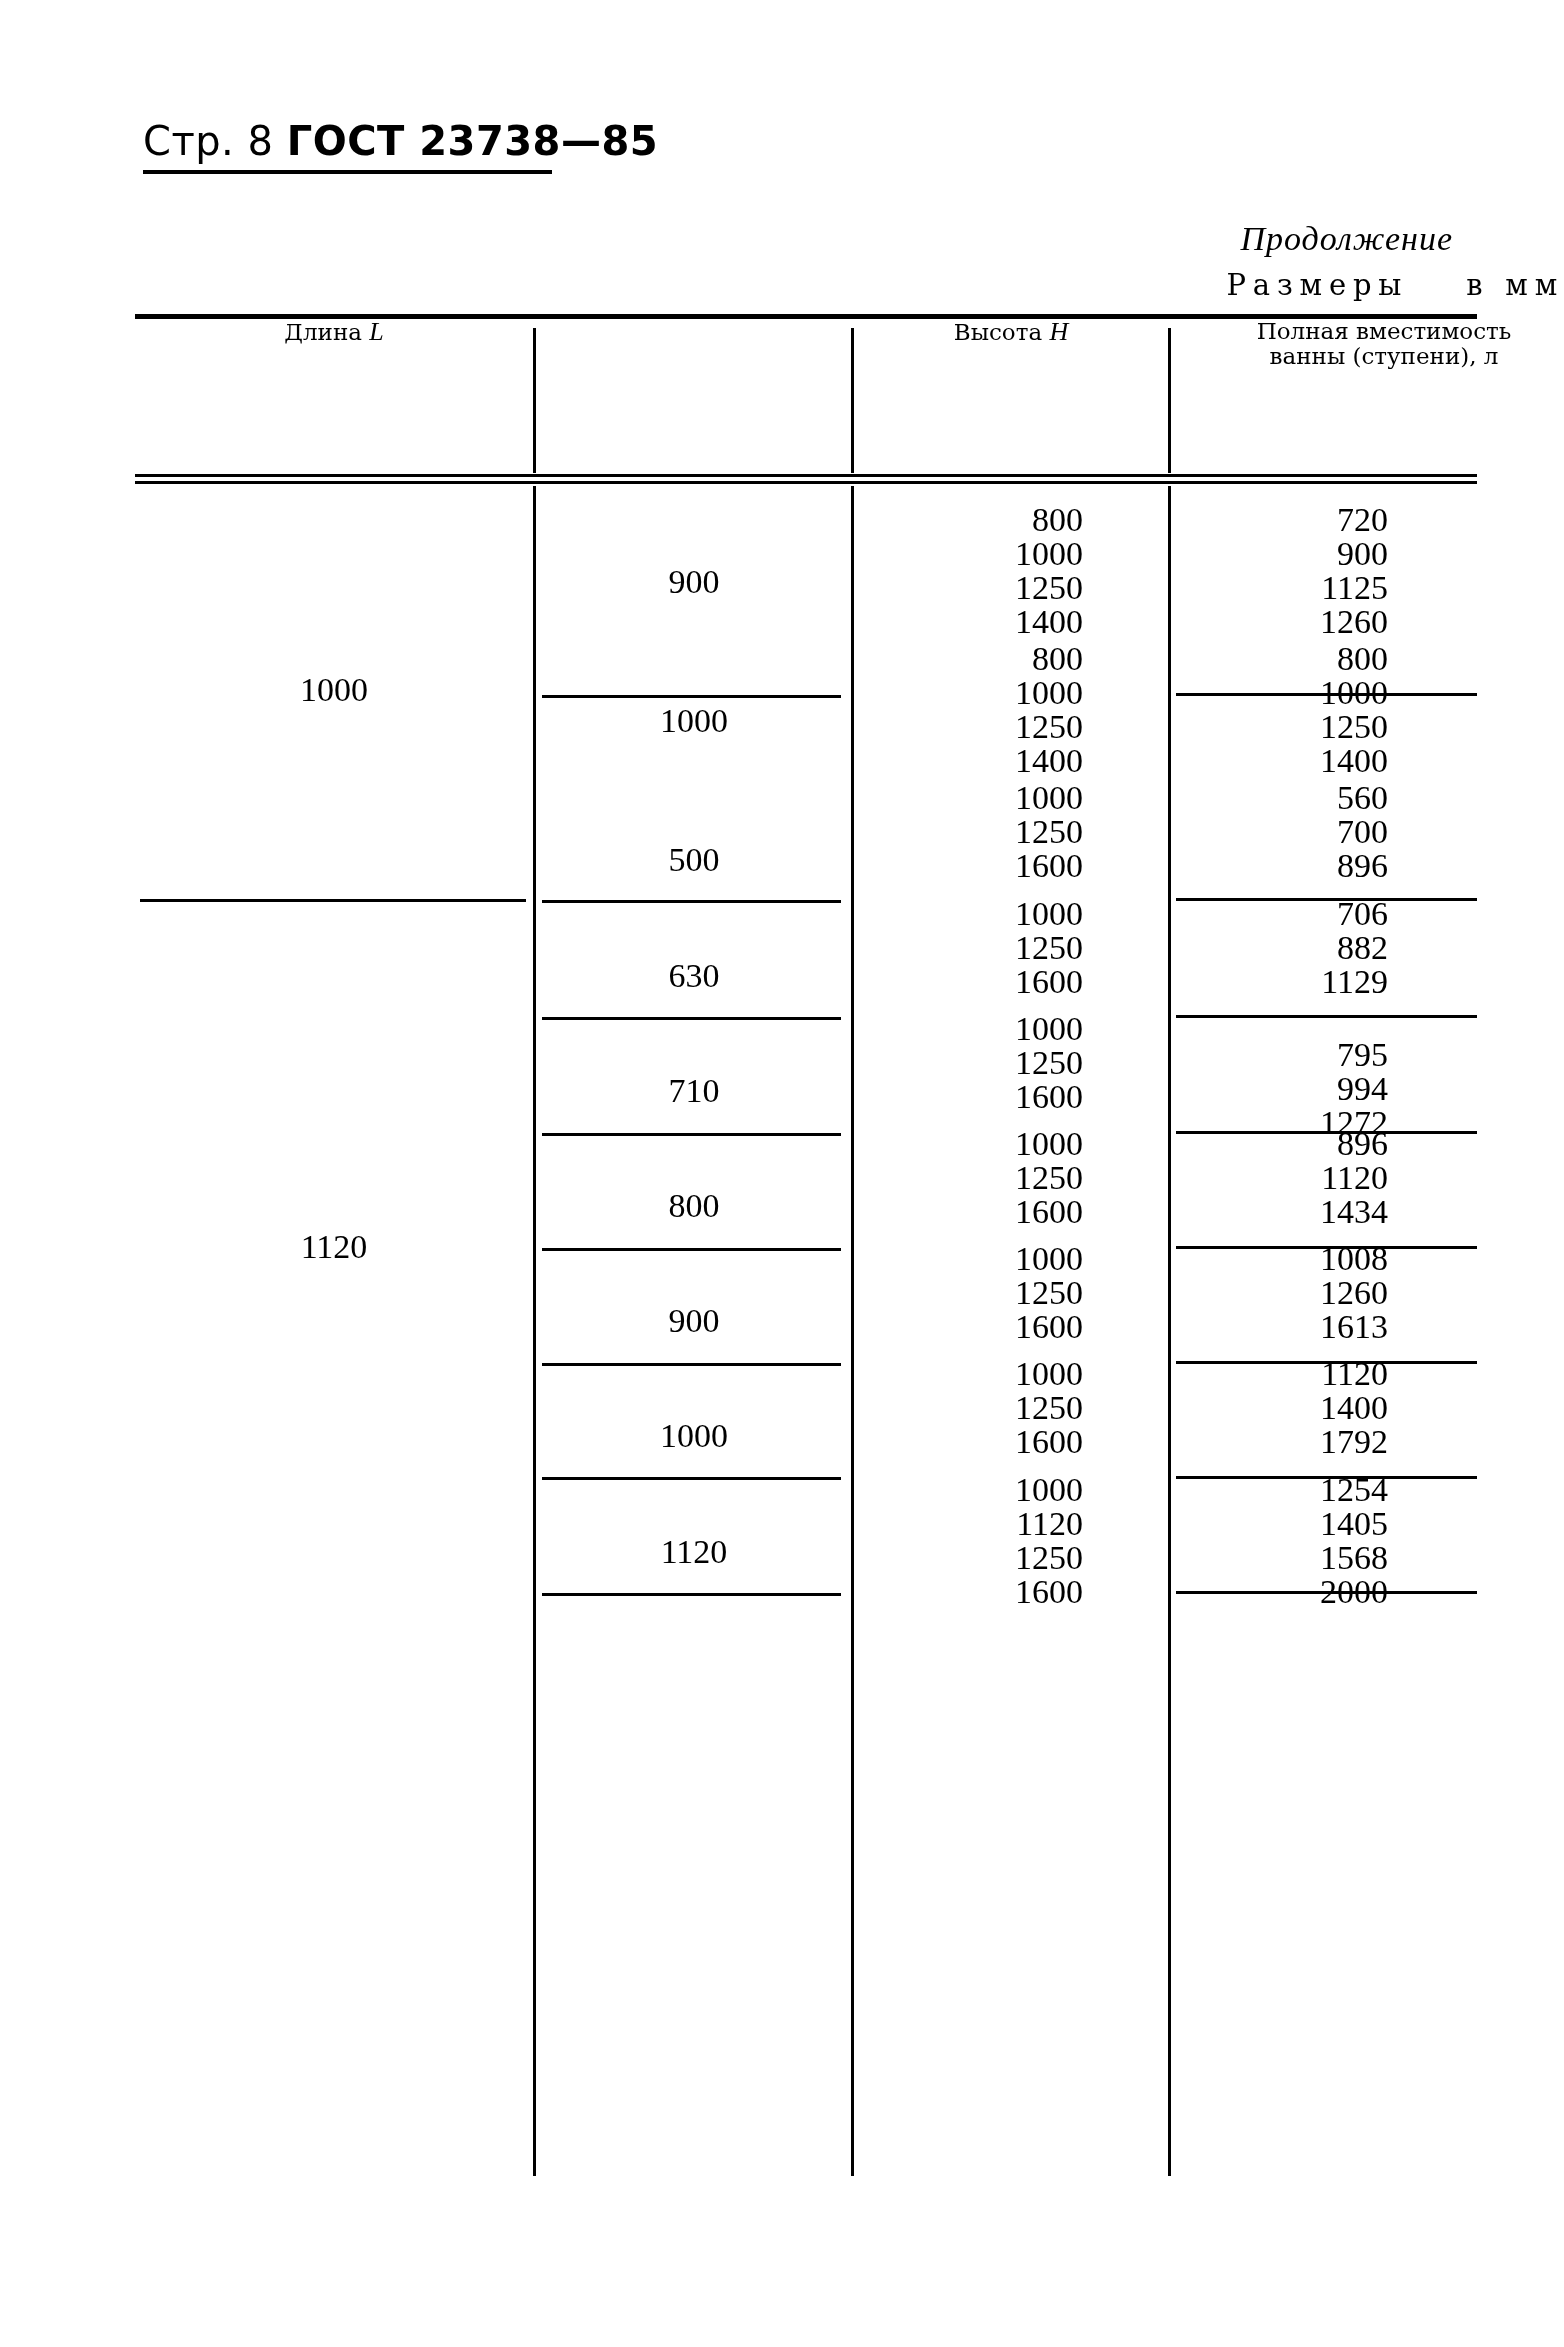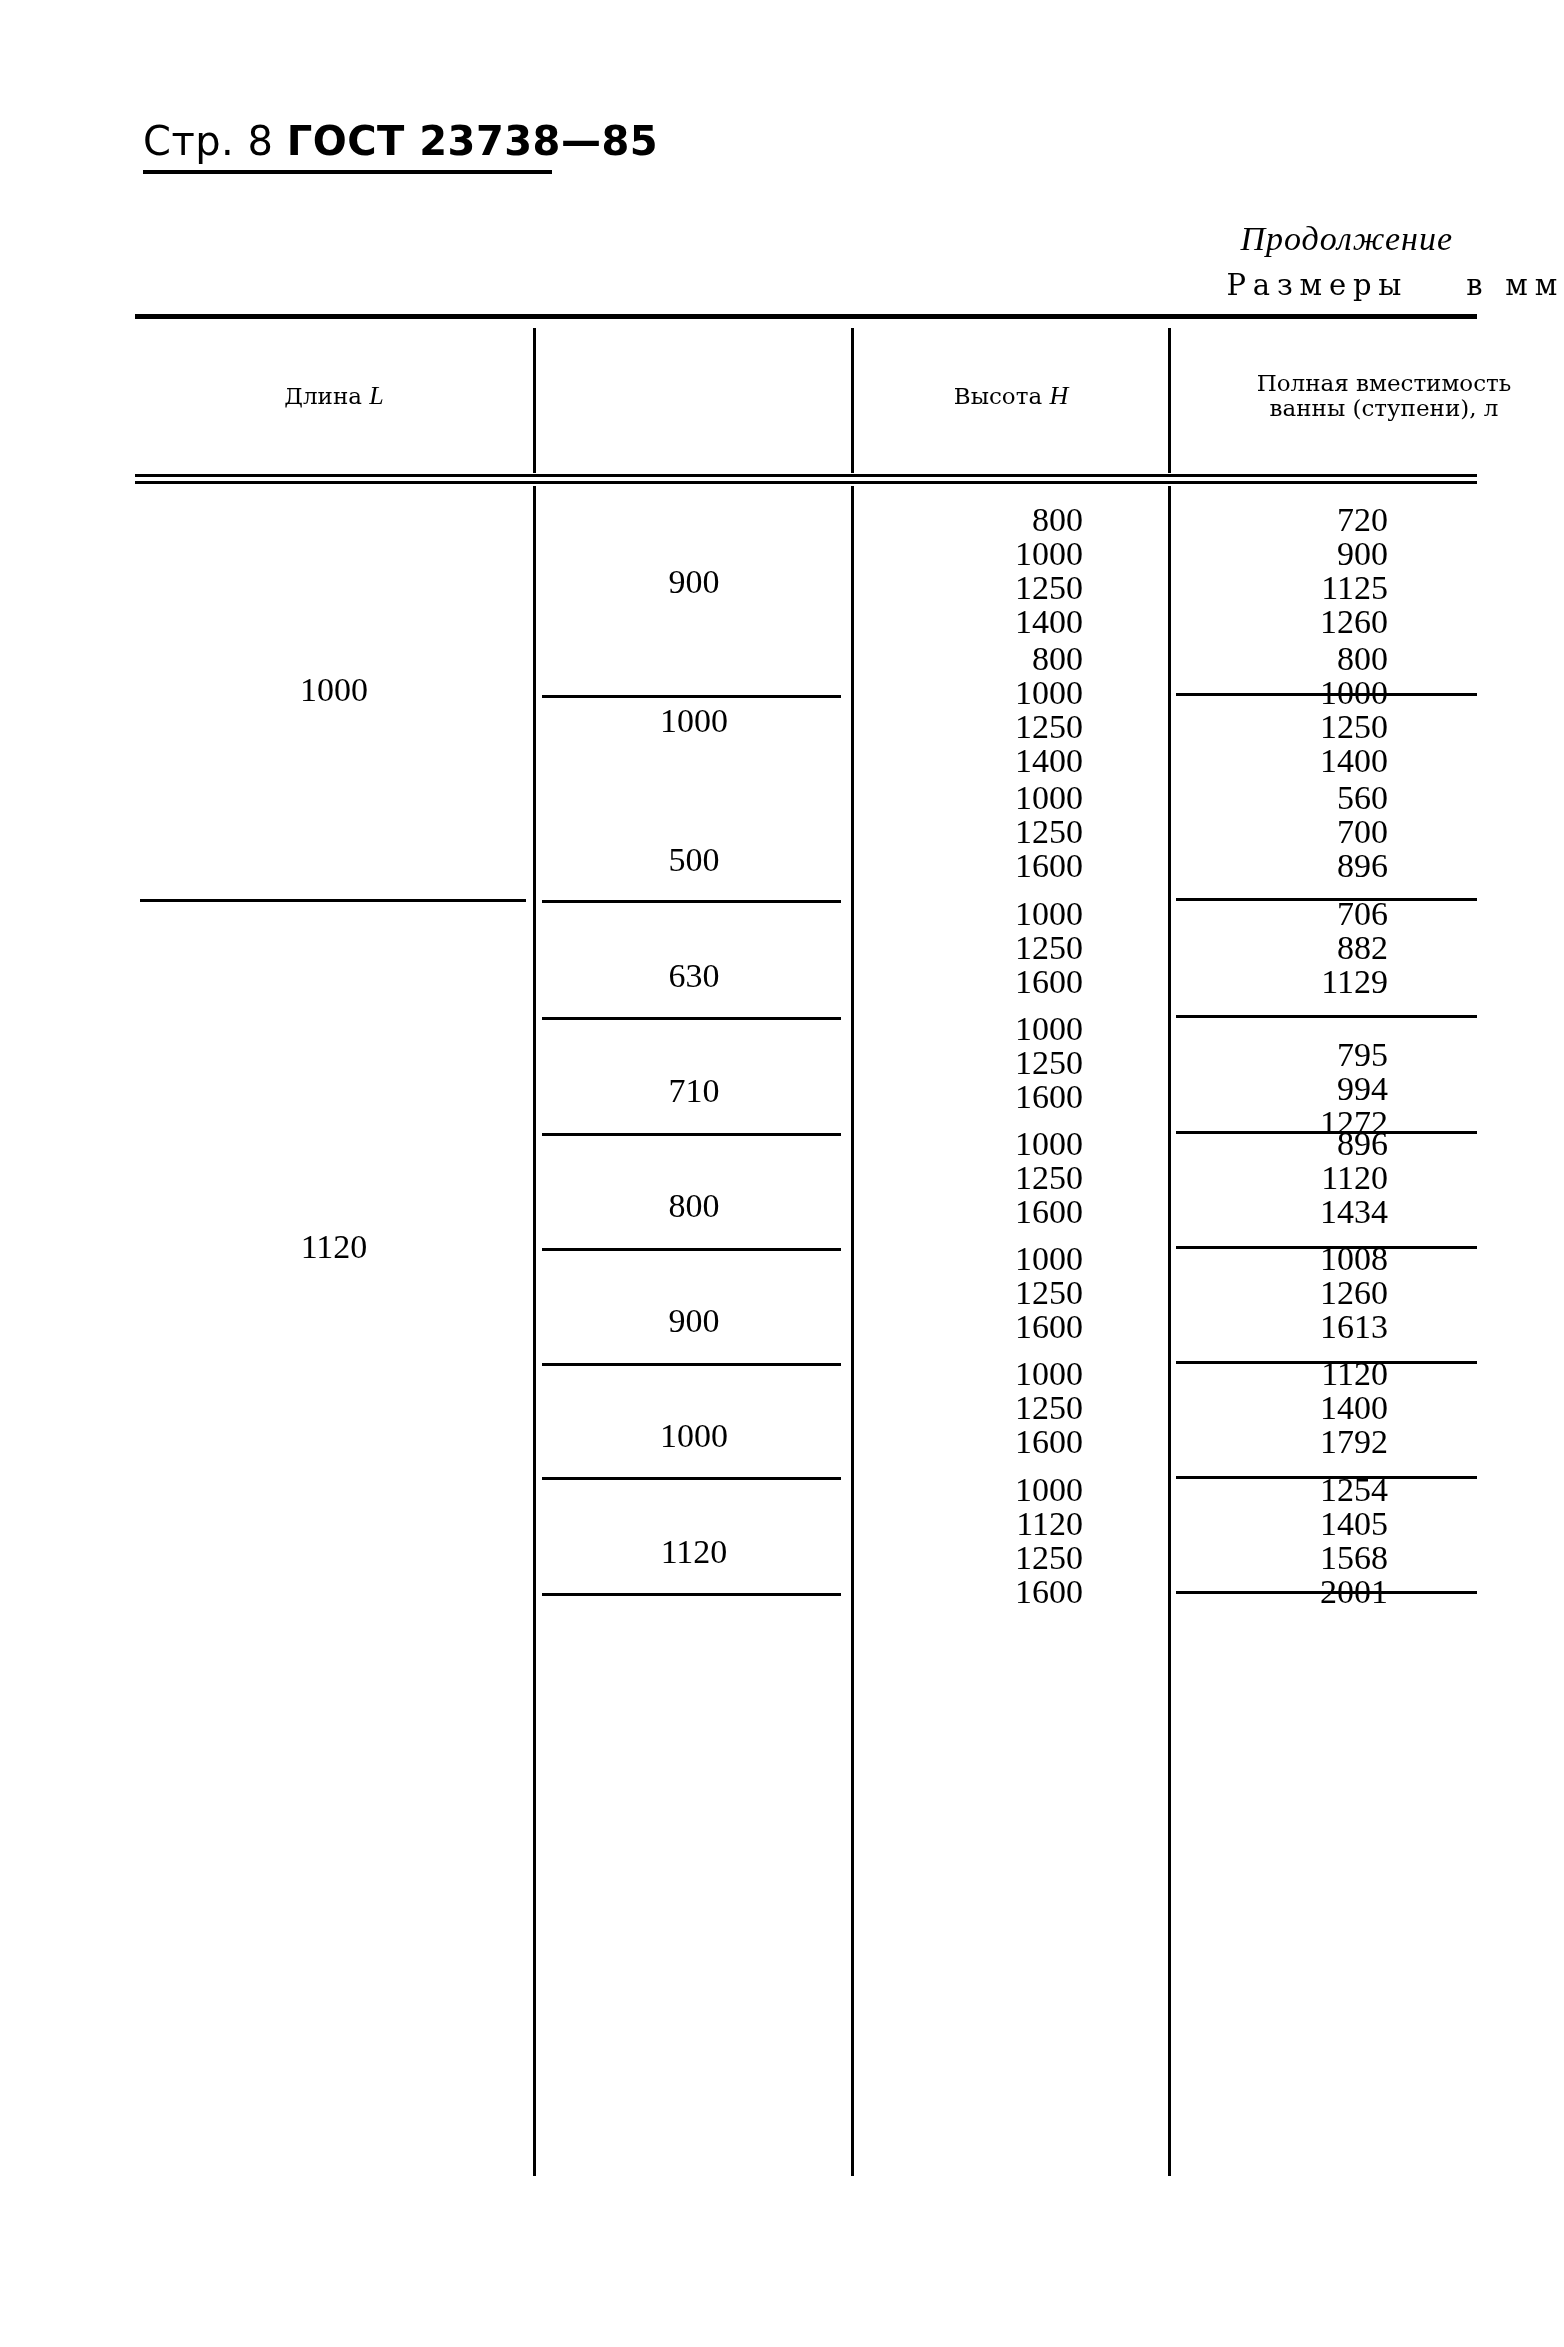--- a/index.html
+++ b/index.html
@@ -17,21 +17,21 @@
   }
   .units {
     position: absolute; left: 0; width: 1564px; top: 268px; text-align: right;
     font-family: "DejaVu Serif", serif; font-size: 29px; letter-spacing: 6.8px;
   }
   .units span { display: inline-block; margin-left: 58px; }
   .table { position: absolute; left: 135px; top: 314px; width: 1342px; }
   .rule-top { position: absolute; left: 0; top: 0; width: 1342px; height: 4.8px; background: #000; }
   .hdr-row { position: absolute; left: 0; top: 4.8px; width: 1342px; height: 154px; }
   .hcell {
-    position: absolute; top: 0; height: 154px; display: flex; align-items: center; justify-content: center;
+    position: absolute; top: 0; height: 154px; display: flex; justify-content: center;
     text-align: center; font-family: "DejaVu Serif", serif; font-size: 23px; line-height: 25px;
   }
   .hcell i { font-family: "Liberation Serif", serif; font-style: italic; font-size: 26px; }
   .vline { position: absolute; width: 2.9px; background: #000; }
   .dbl1 { position: absolute; left: 0; top: 160px; width: 1342px; height: 2.9px; background: #000; }
   .dbl2 { position: absolute; left: 0; top: 167px; width: 1342px; height: 2.9px; background: #000; }
   .hline { position: absolute; height: 2.9px; background: #000; }
   .num {
     position: absolute; font-family: "Liberation Serif", serif; font-size: 34px; line-height: 34px;
     text-align: right;
@@ -208,16 +208,16 @@
   <div class="num" style="left:719px;width:229px;top:1159px;">
     <div>1000</div>
       <div>1120</div>
       <div>1250</div>
       <div>1600</div>
   </div>
   <div class="num" style="left:1036px;width:217px;top:1159px;">
     <div>1254</div>
       <div>1405</div>
       <div>1568</div>
-      <div>2001</div>
+      <div>2000</div>
   </div>
 </div>
 
 
 </body></html>

